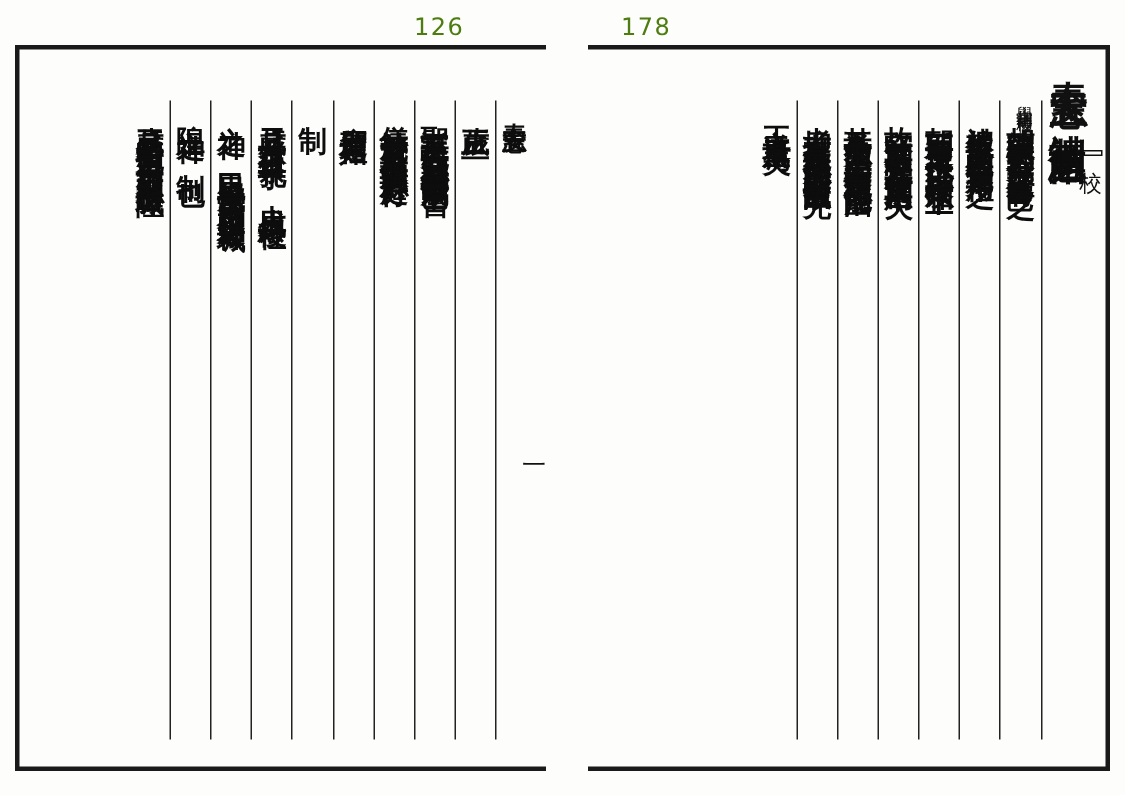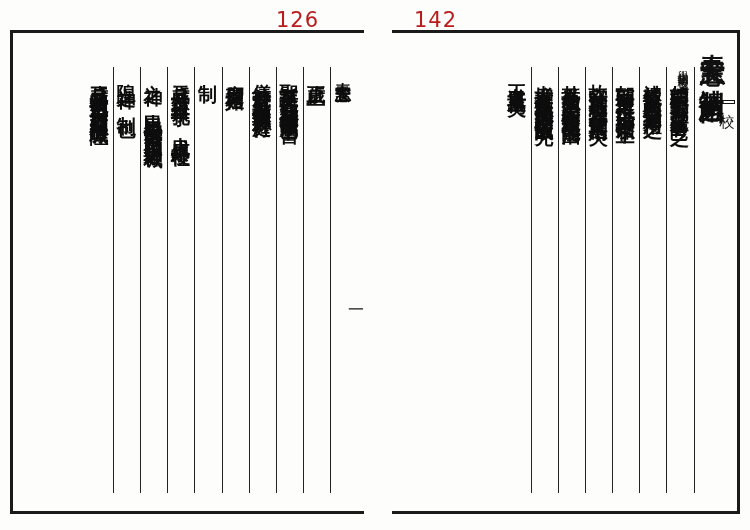--- a/index.html
+++ b/index.html
@@ -37,23 +37,23 @@
   }
   .left-leaf .frame {
     left: 14px; right: 10px; top: 30px; bottom: 16px;
     border-right: 3px solid #1a1a1a;
   }
 
   
   .folio {
     position: absolute;
     top: 8px;
-    font-size: 21px;
+    font-size: 16px;
     font-family: "DejaVu Sans", sans-serif;
-    color: #b91c1c;
+    color: #4d7c0f;
     letter-spacing: 1px;
   }
   .right-leaf .folio { left: 276px; }
   .left-leaf  .folio { left: 36px; }
 
   
   .cols {
     position: absolute;
     top: 34px;
     bottom: 18px;
@@ -106,21 +106,21 @@
     font-family: "DejaVu Sans", serif;
   }
   .right-leaf .center-num { left: 348px; top: 300px; }
 </style>
 </head>
 <body>
 
 <div id="page">
 
   <div class="leaf left-leaf">
-    <div class="folio">142</div>
+    <div class="folio">178</div>
     <div class="frame">
       <div class="cols">
         <div class="col title">禮制志第四</div>
         <div class="col narrow">胡續宗曰夫一郡有一郡之禮一邑有一邑之</div>
         <div class="col narrow">禮然皆出於大宗伯宗伯掌邦禮用之</div>
         <div class="col narrow">朝廷而達之天下也干以治紳人干以和上下</div>
         <div class="col narrow">故守行其禮則不失其爲守令行其禮則不失</div>
         <div class="col narrow">其爲令而天下治矣固未有舍是禮而能治國</div>
         <div class="col narrow">者抑豈有舍是禮而能治郡治邑者哉故曰先</div>
         <div class="col narrow">王之道斯爲美</div>

